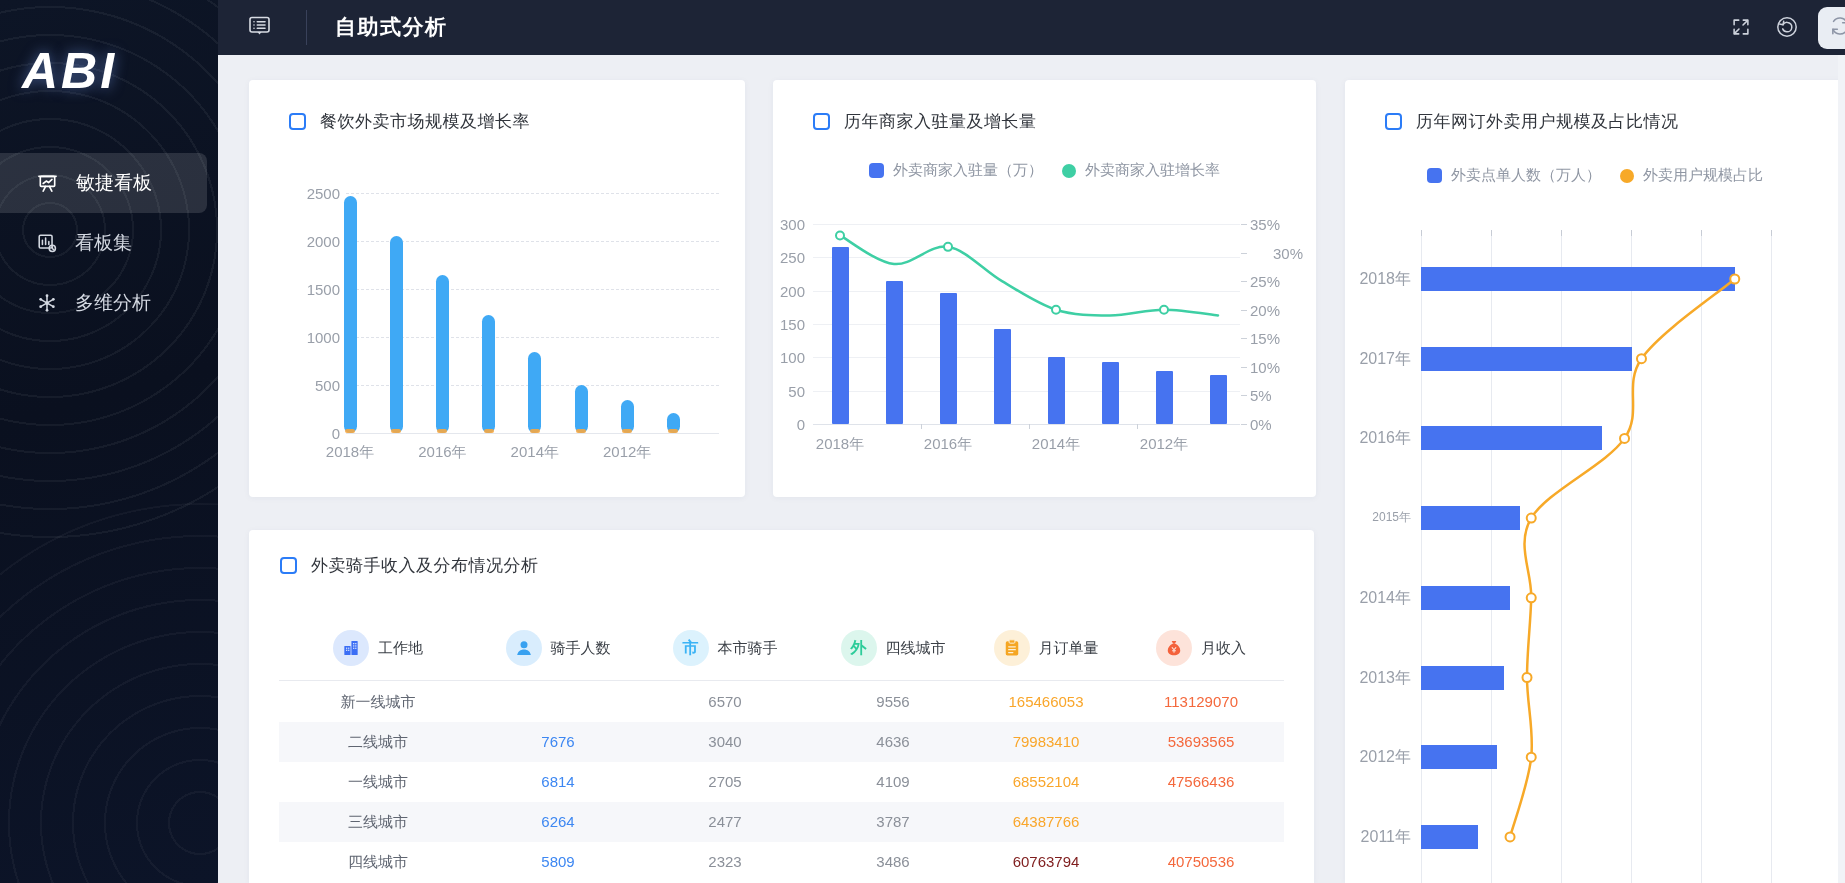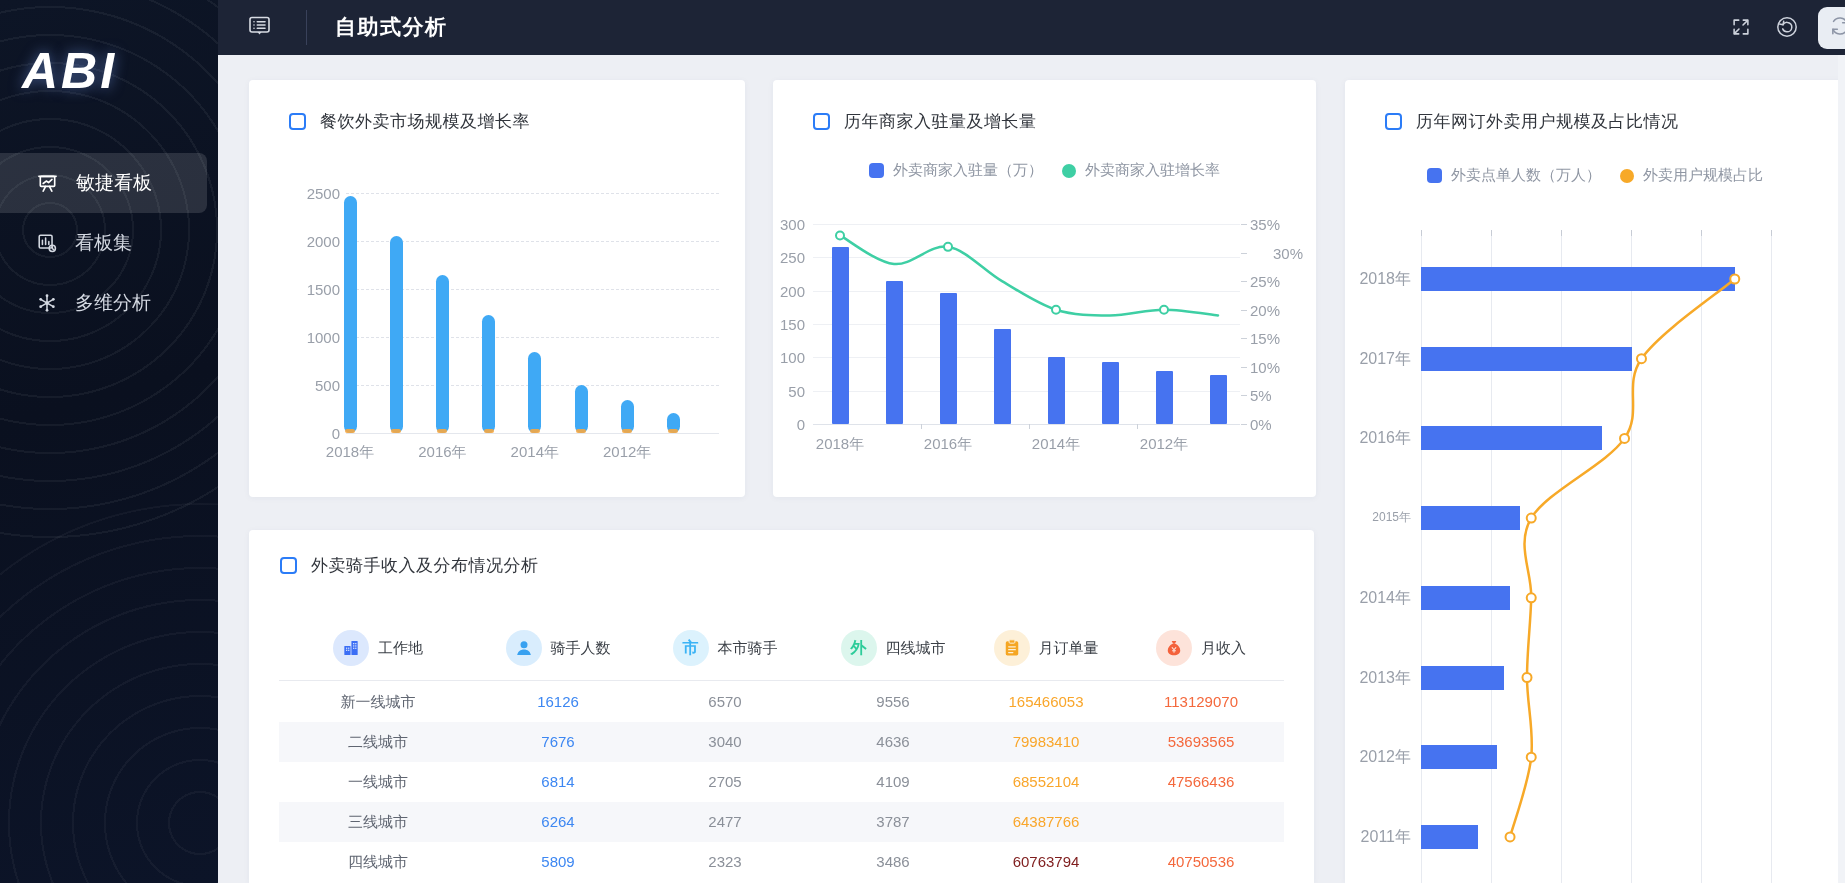--- a/index.html
+++ b/index.html
@@ -372,21 +372,20 @@
               <path d="M10.2 6.8h3.6c3.6 1.7 5.7 4.8 5.7 8.2 0 3.6-3.1 5.8-7.5 5.8s-7.5-2.2-7.5-5.8c0-3.4 2.1-6.5 5.7-8.2z"></path>
               <g stroke="#fde3da" stroke-width="1.3" stroke-linecap="round" fill="none">
                 <path d="M9.8 11.5l2.2 2.6 2.2-2.6M12 14.1v3M10.2 15.2h3.6"></path>
               </g>
             </svg>
           </span>
           <span>月收入</span>
         </div>
         <div style="left: 30px; width: 1005px; top: 150px; height: 1px; background: rgb(232, 234, 239); position: absolute;"></div>
         <div class="td" style="left: 34px; width: 190px; top: 152px; color: rgb(95, 101, 113);">新一线城市</div>
-        <div class="td" style="left: 214px; width: 190px; top: 152px; color: rgb(61, 135, 242);">16126</div>
         <div class="td" style="left: 381px; width: 190px; top: 152px; color: rgb(139, 144, 153);">6570</div>
         <div class="td" style="left: 549px; width: 190px; top: 152px; color: rgb(139, 144, 153);">9556</div>
         <div class="td" style="left: 702px; width: 190px; top: 152px; color: rgb(249, 166, 43);">165466053</div>
         <div class="td" style="left: 857px; width: 190px; top: 152px; color: rgb(244, 104, 60);">113129070</div>
         <div class="td" style="left: 34px; width: 190px; top: 192px; color: rgb(95, 101, 113);">二线城市</div>
         <div class="td" style="left: 214px; width: 190px; top: 192px; color: rgb(61, 135, 242);">7676</div>
         <div class="td" style="left: 381px; width: 190px; top: 192px; color: rgb(139, 144, 153);">3040</div>
         <div class="td" style="left: 549px; width: 190px; top: 192px; color: rgb(139, 144, 153);">4636</div>
         <div class="td" style="left: 702px; width: 190px; top: 192px; color: rgb(249, 166, 43);">79983410</div>
         <div class="td" style="left: 857px; width: 190px; top: 192px; color: rgb(244, 104, 60);">53693565</div>

